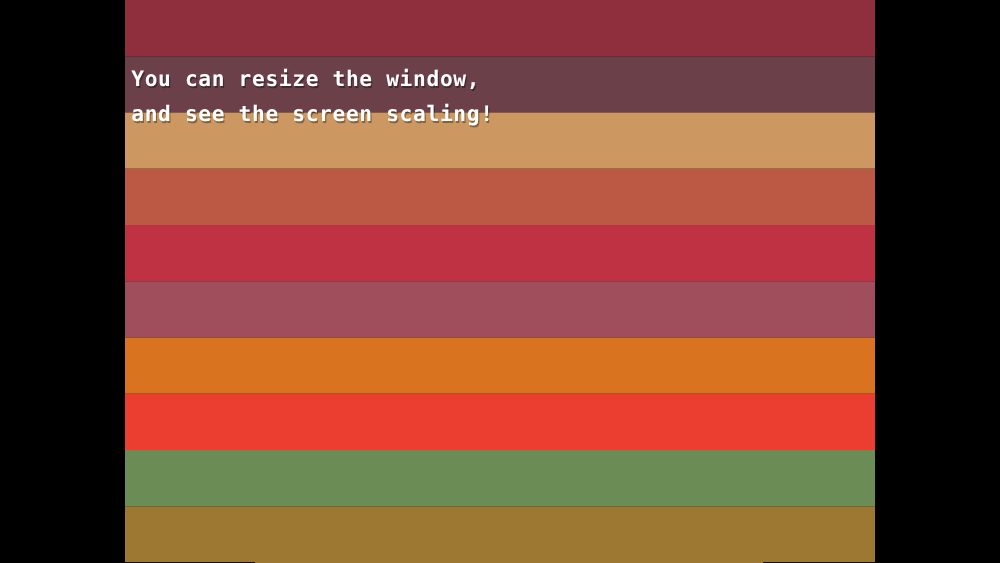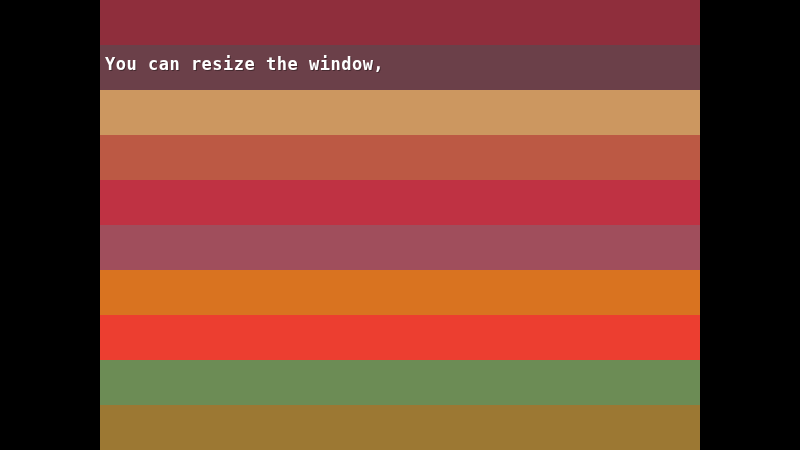--- a/index.html
+++ b/index.html
@@ -99,15 +99,16 @@
         <div class="stripe" style="background-color: rgb(160, 78, 92);"></div>
         <div class="stripe" style="background-color: rgb(217, 115, 32);"></div>
         <div class="stripe" style="background-color: rgb(236, 62, 48);"></div>
         <div class="stripe" style="background-color: rgb(108, 140, 85);"></div>
         <div class="stripe" style="background-color: rgb(156, 120, 51);"></div>
       </div>
   </div>
 
   <div id="overlay-text" style="left: 100px; width: 600px; height: 450px; margin-top: 32px;">
     <div class="msg-line l1" style="color: rgb(255, 255, 255);">You can resize the window,</div>
+    <div class="msg-line l2" style="color: rgb(255, 255, 255);">and see the screen scaling!</div>
   </div>
 
 </div>
 
 </body></html>

